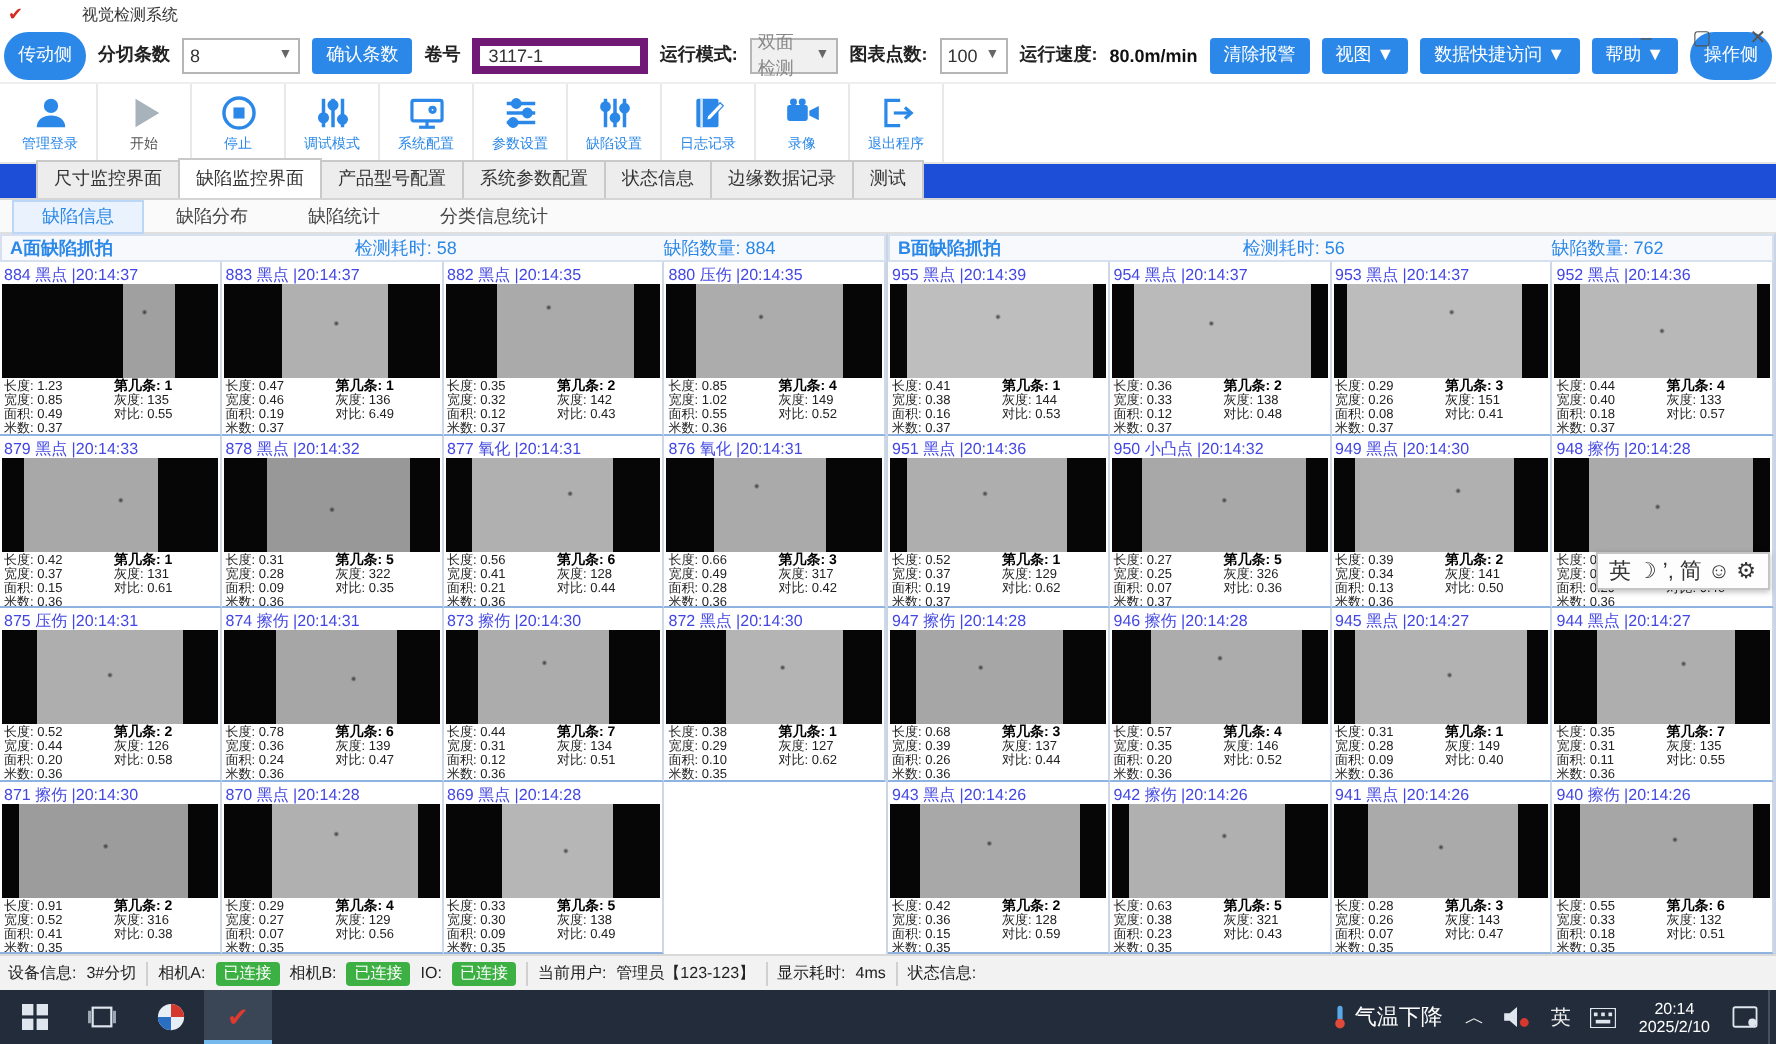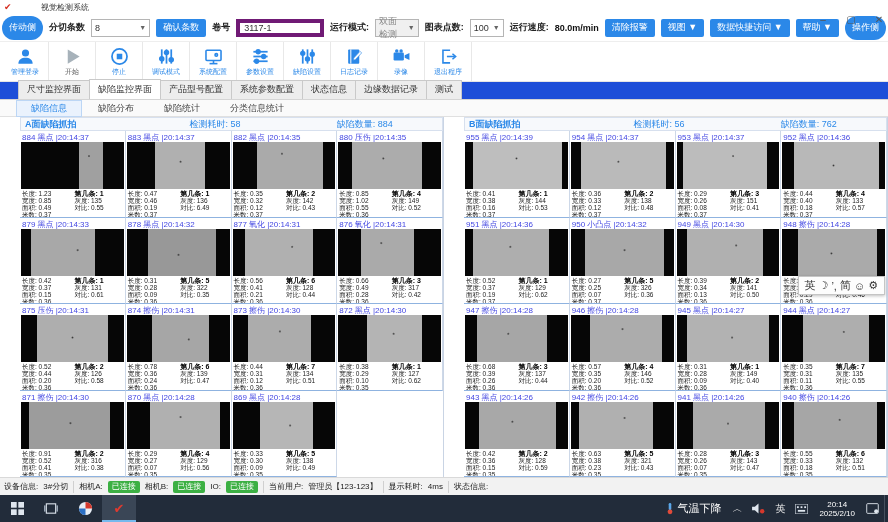--- a/index.html
+++ b/index.html
@@ -31,27 +31,27 @@
   .action .ic { width:19px; height:19px; display:block; }
   .action .lbl { font-size:7px; color:#2b88e8; white-space:nowrap; }
   .action.gray .lbl { color:#555; }
 
   
   .maintabs { height:18px; background:#1d4ed8; display:flex; align-items:flex-end; padding-left:18px; border-bottom:1px solid #d5d5d5; }
   .mtab { font-size:9px; color:#333; padding:2px 8px 3px; border:1px solid #c9c9c9; border-bottom:none; background:#ededed; margin-right:-1px; }
   .mtab.active { background:#fff; position:relative; z-index:2; padding-top:3px; }
 
   
-  .subtabs { height:17px; background:#fafafa; display:flex; align-items:center; padding-left:16px; gap:2px; border-bottom:1px solid #e0e0e0; }
+  .subtabs { height:17px; background:#fafafa; display:flex; align-items:center; padding-left:6px; gap:2px; border-bottom:1px solid #e0e0e0; }
   .stab { font-size:9px; color:#444; padding:1px 14px; background:transparent; border:none; }
   .stab.active { color:#2b88e8; background:#eaf2fd; border:1px solid #bcd6f5; }
 
   
   .content { height:360px; display:flex; position:relative; }
-  .panel { width:444px; border-right:1px solid #c9d4e4; display:flex; flex-direction:column; overflow:hidden;margin-left:20px; }
+  .panel { width:444px; border-right:1px solid #c9d4e4; display:flex; flex-direction:column; overflow:hidden; }
   .panel-header { height:14px; background:#f7f9fc; border:1px solid #d7e0ee; display:flex; align-items:center; font-size:9px; color:#2b88e8; }
   .ph-title { font-weight:bold; padding-left:4px; width:40%; }
   .ph-mid { width:35%; }
   .ph-right { width:25%; }
   .grid { flex:1; display:grid; grid-template-columns:repeat(4,1fr); grid-auto-rows:86.5px; }
   .cell { border-right:1px solid #cdd8e8; border-bottom:1px solid #8fb3e0; overflow:hidden; background:#fff; }
   .cell-head { height:11px; font-size:8px; color:#4347e2; padding:1px 0 0 2px; white-space:nowrap; overflow:hidden; }
   .thumb { height:47px; margin:0 1px; background:#888; }
   .cinfo { display:flex; font-size:6.5px; line-height:7px; color:#222; padding:1px 2px 0 2px; }
   .cinfo .col-l { width:52%; }

